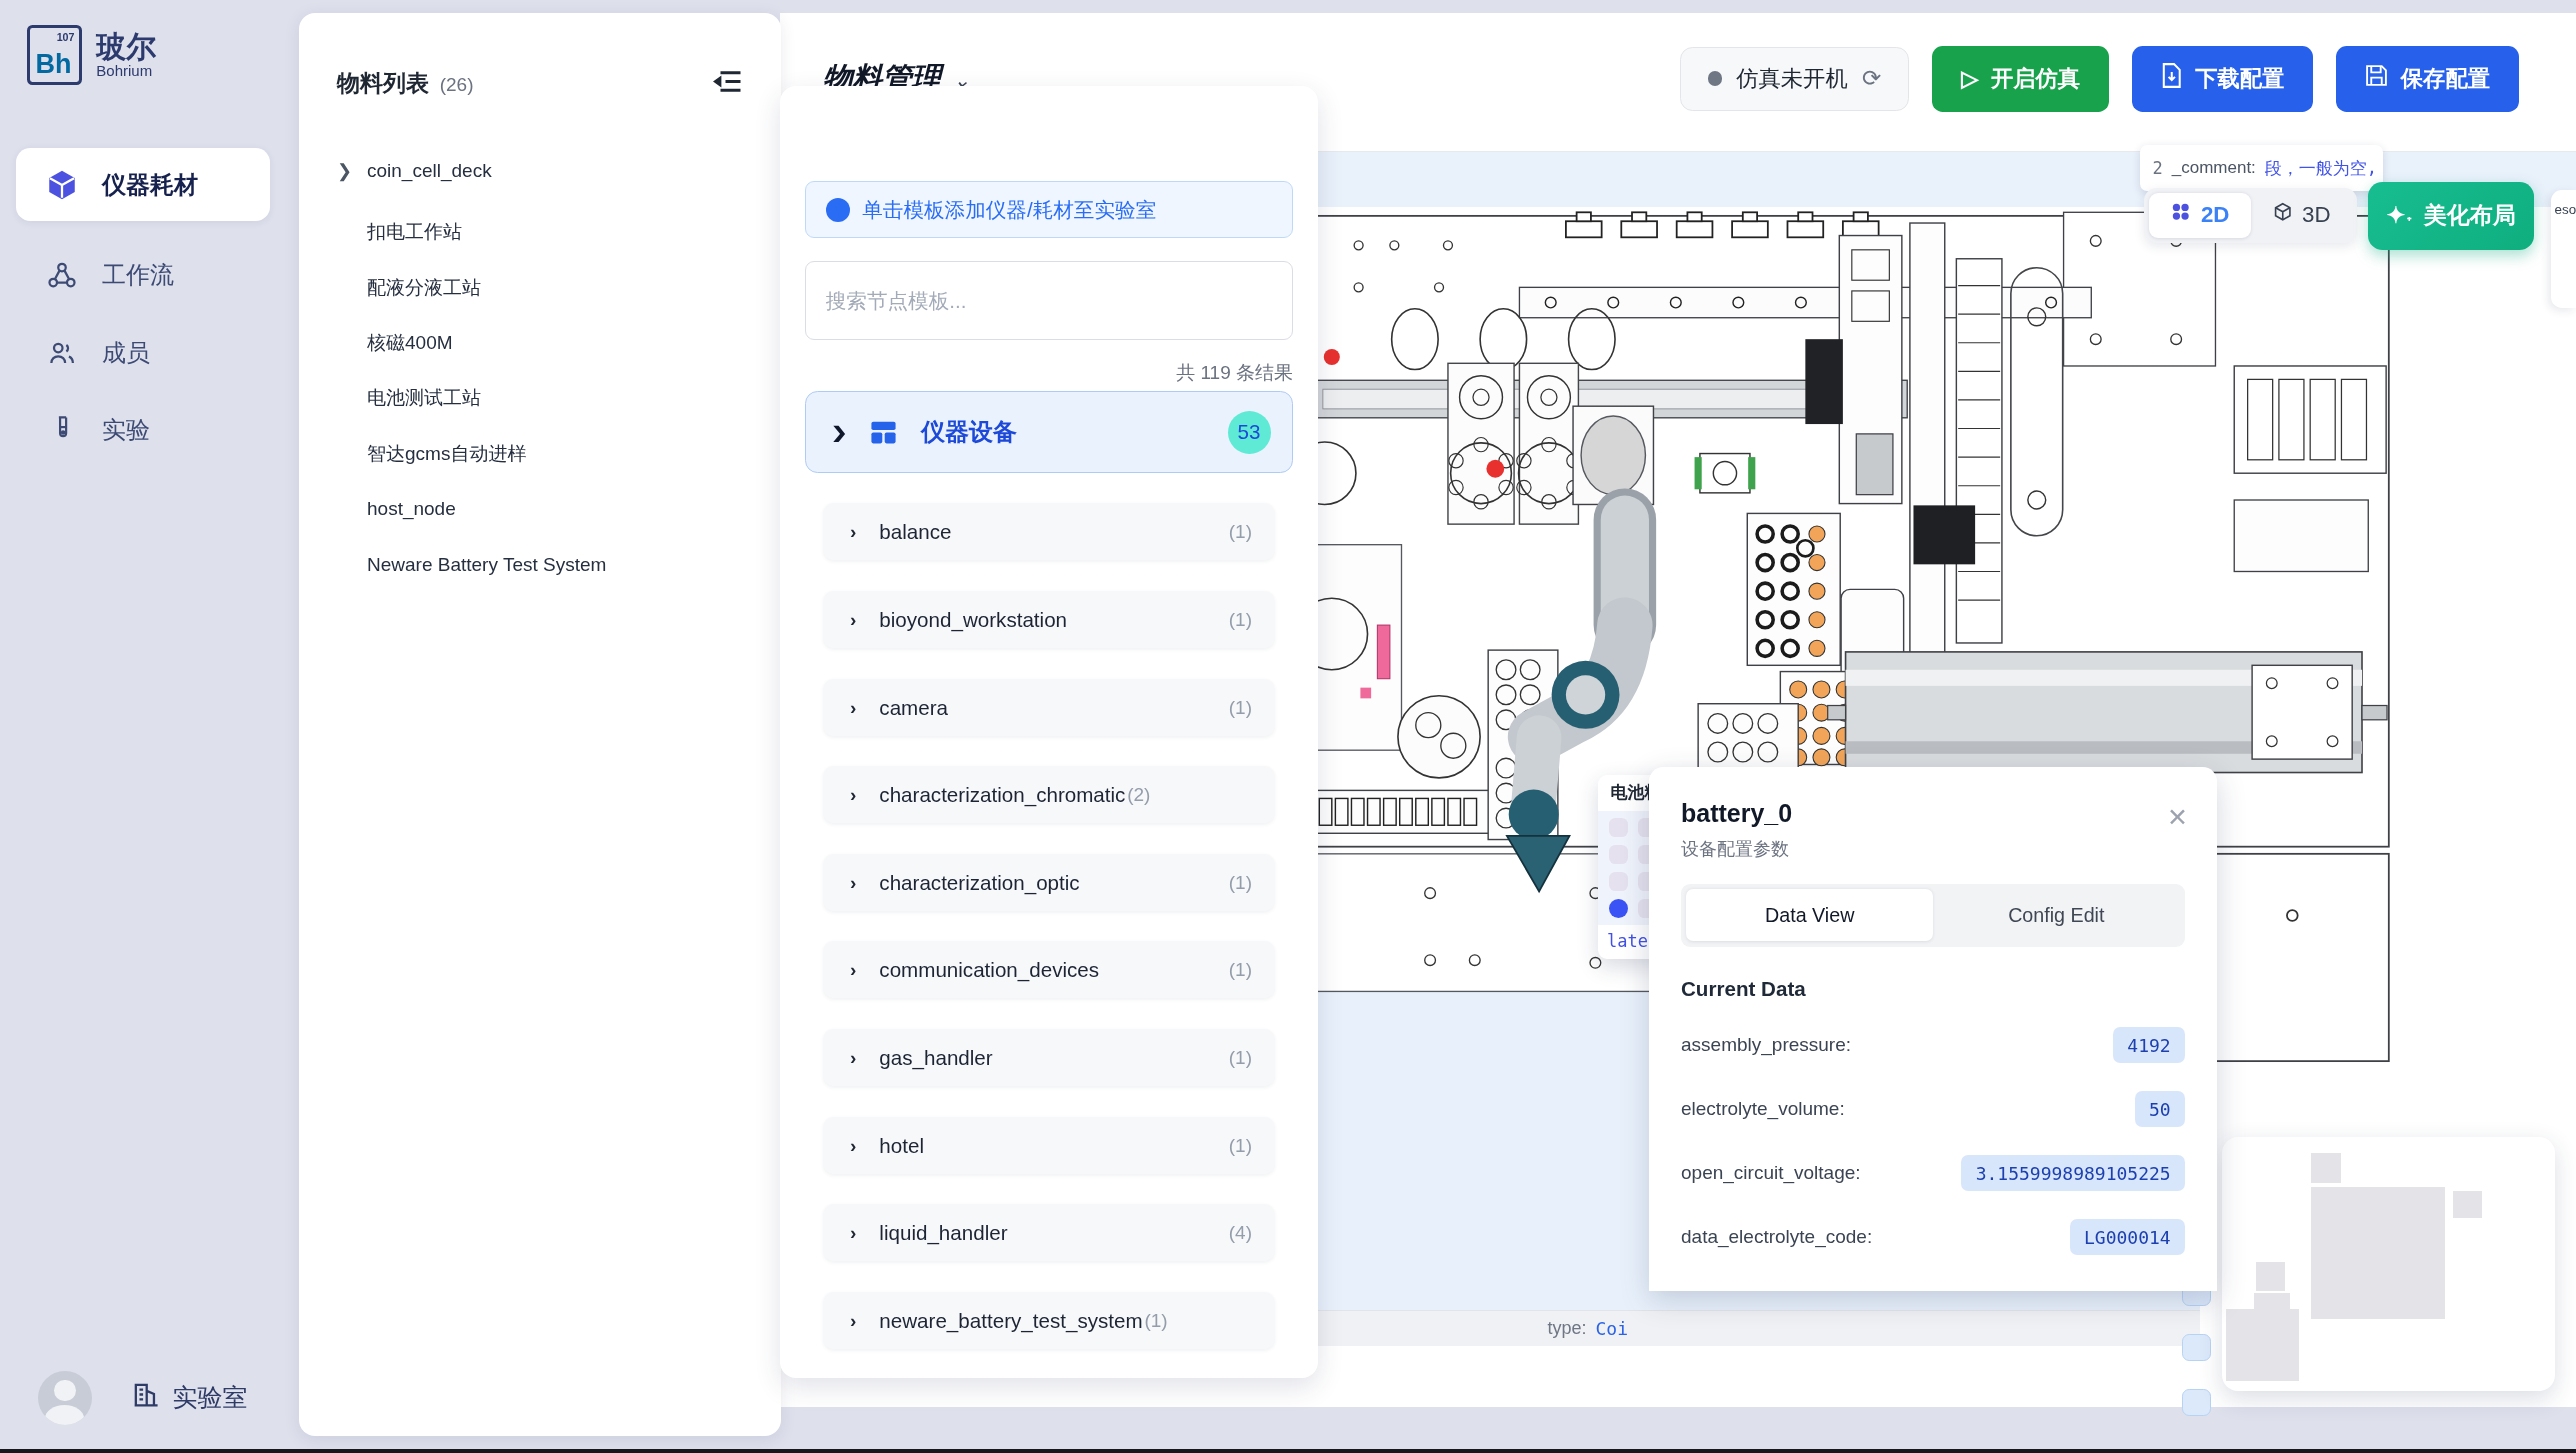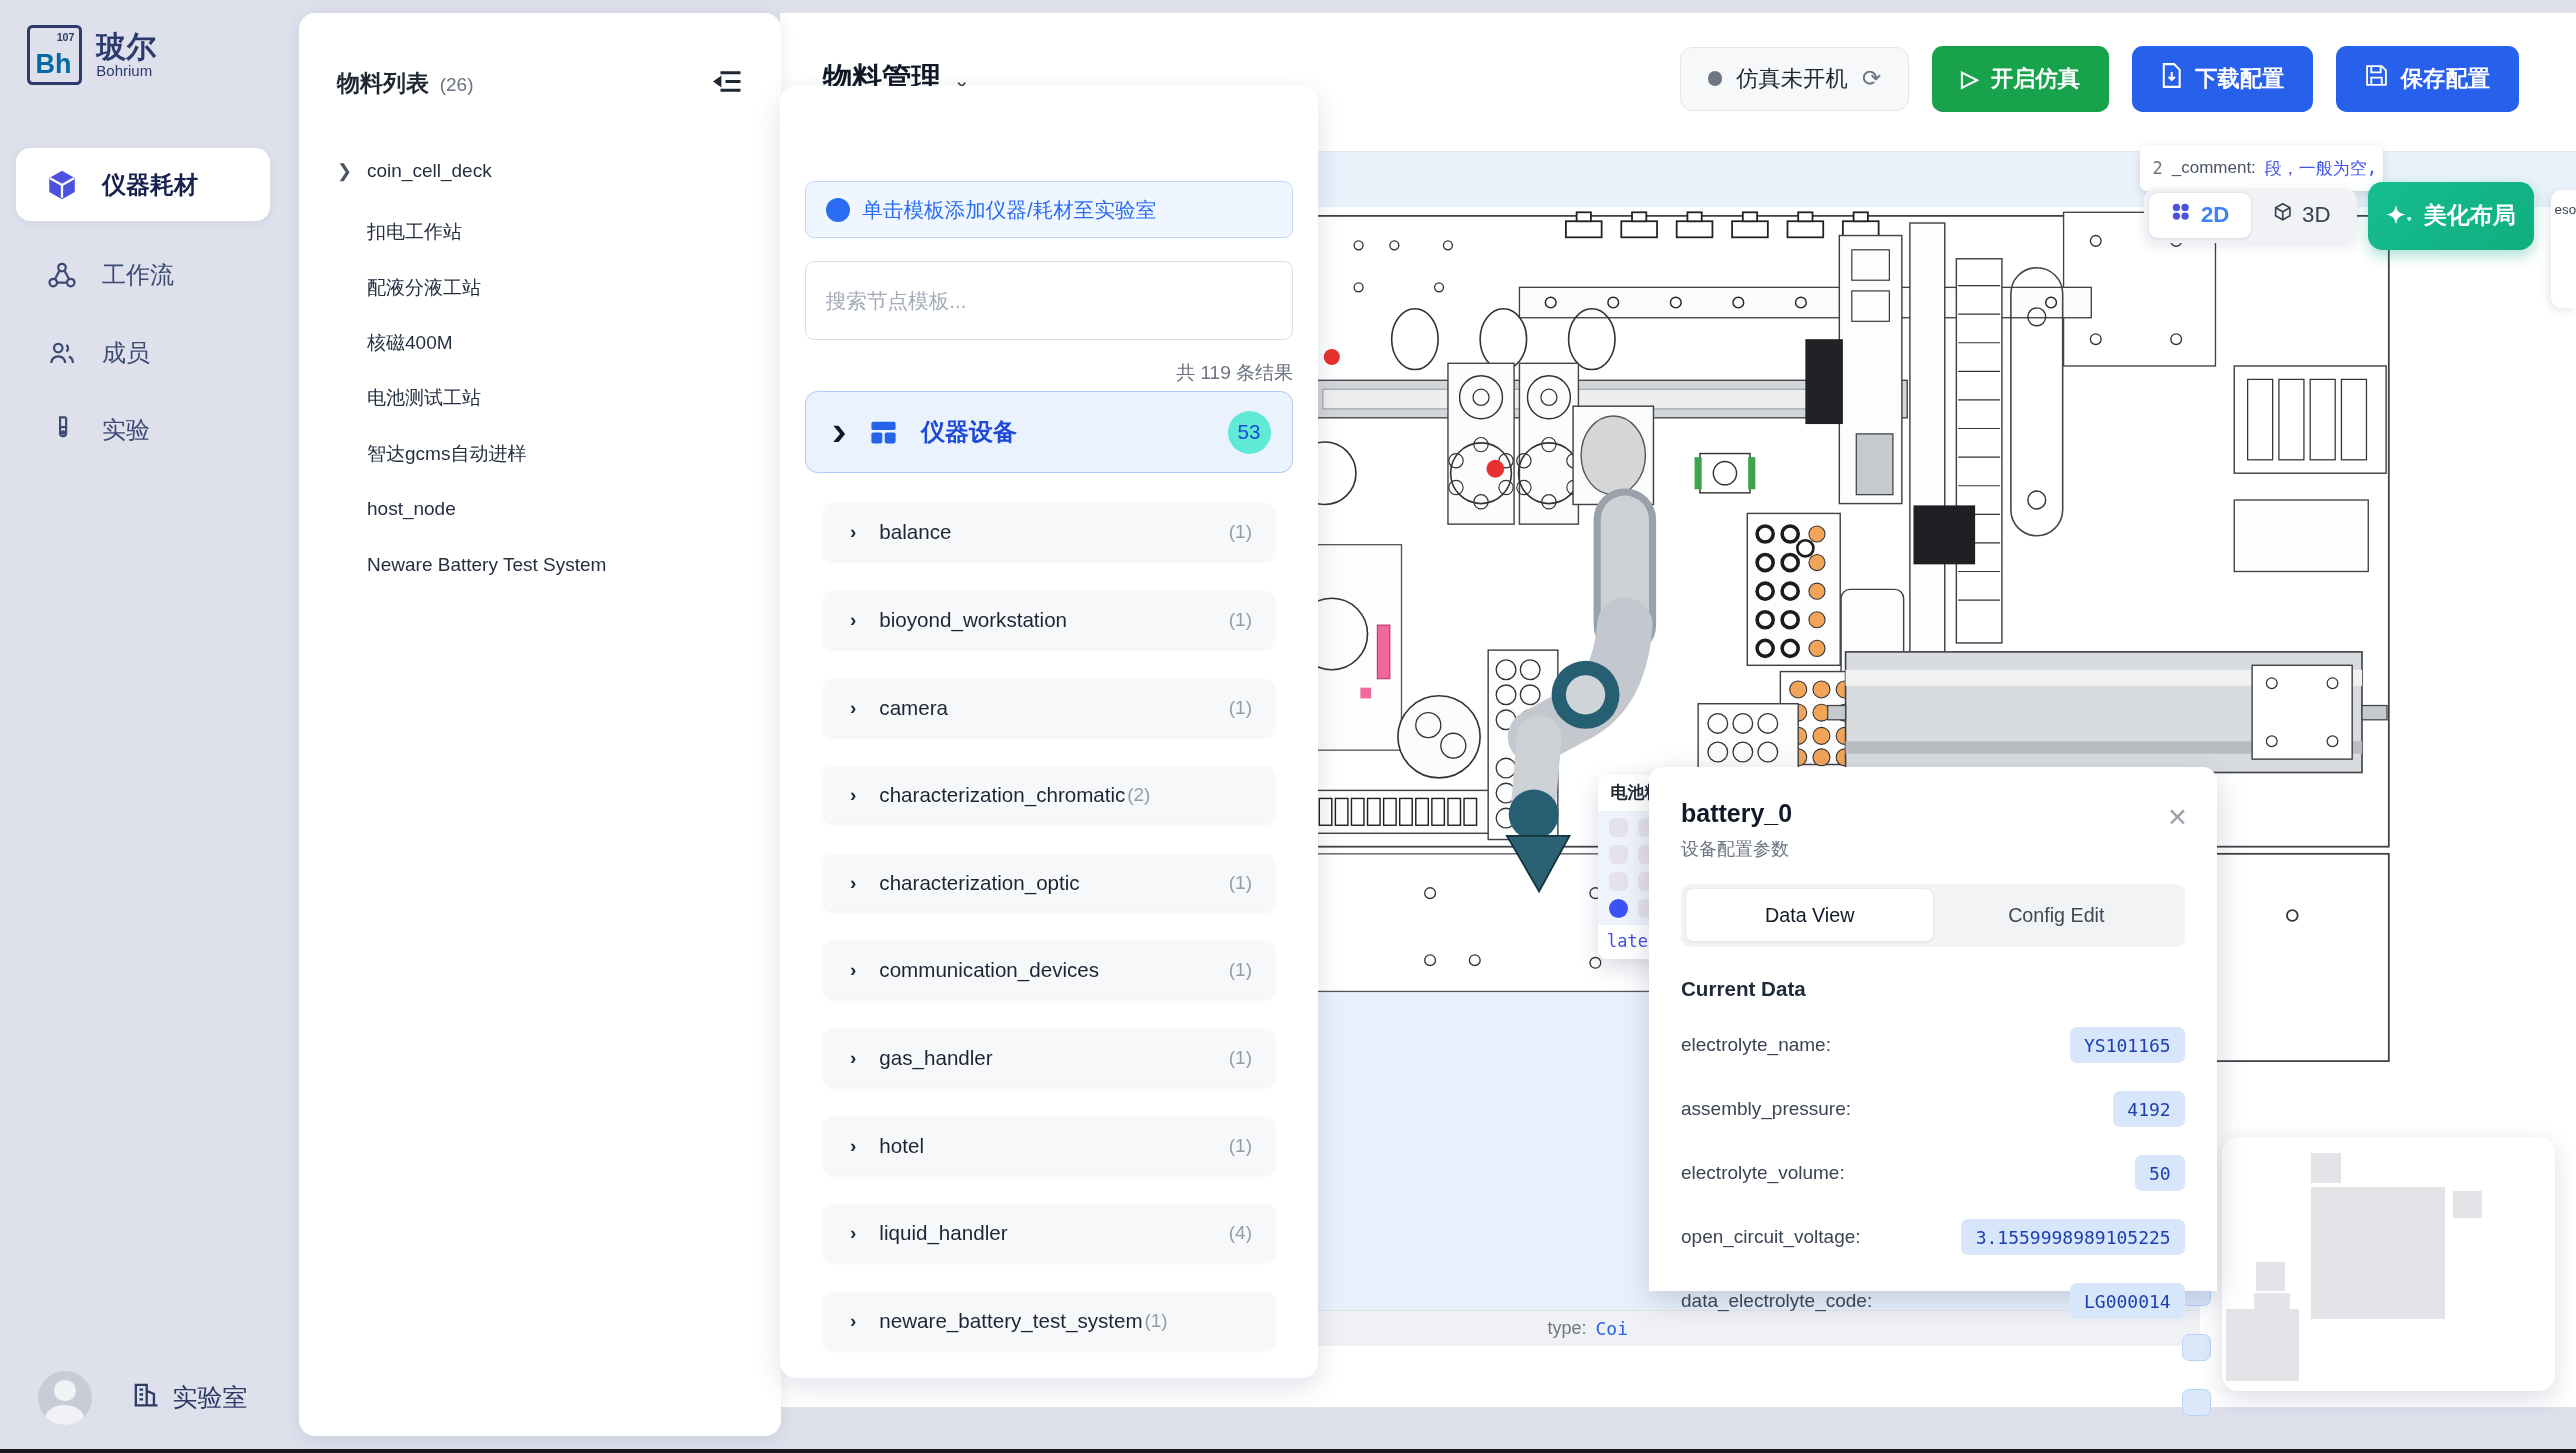--- a/index.html
+++ b/index.html
@@ -30,21 +30,21 @@
   .mat-title { font-size:23px; font-weight:bold; color:#1f2733; }
   .mat-count { font-size:19px; color:#6b7280; }
   .collapse-btn { position:absolute; right:0; top:1.8px; width:30px; height:25px; cursor:pointer; }
   .mat-item { position:absolute; left:38px; right:27px; height:39px; display:flex; align-items:center; font-size:19px; color:#262f40; cursor:pointer; }
   .mat-item .chev { color:#4b5563; font-size:18px; width:30px; }
   .mat-item.no-chev { padding-left:30px; }
 
   
   #main { position:absolute; left:780px; top:12.5px; width:1796px; height:1418px; background:#ffffff; z-index:1; overflow:hidden; }
   #main-header { position:absolute; left:0; top:0; width:100%; height:139px; background:#fff; border-bottom:0.9px solid #e8e9ee; z-index:30; }
-  .page-title-row { position:absolute; left:43px; top:46px; display:flex; align-items:center; gap:12.5px; cursor:pointer; }
+  .page-title-row { position:absolute; left:43px; top:46px; display:flex; align-items:center; gap:12.5px; cursor:pointer;font-style:italic; }
   .page-title { font-size:29.5px; font-weight:bold; color:#111827; }
   .title-chev { font-size:19.7px; color:#374151; transform:translateY(1.8px); }
   .hdr-right { position:absolute; right:57px; top:33px; display:flex; gap:23px; align-items:center; }
   .status-pill { height:64px; display:flex; align-items:center; gap:14.3px; padding:0 27px; background:#f7f8fa; border:0.9px solid #e3e5ea; border-radius:12.5px; cursor:pointer; }
   .status-dot { width:14.3px; height:14.3px; border-radius:50%; background:#6f7684; }
   .status-txt { font-size:22.3px; color:#1f2733; }
   .refresh-ic { font-size:23px; color:#6b7280; }
   .btn { height:66px; display:flex; align-items:center; gap:12.5px; padding:0 29px; border-radius:10.7px; color:#fff; font-size:22.3px; font-weight:bold; cursor:pointer; border:none; }
   .btn.green { background:#17a24b; }
   .btn.blue  { background:#2760eb; }
@@ -711,24 +711,20 @@
   <div id="dev-pop">
     <div class="dev-title">battery_0</div>
     <div class="dev-close">✕</div>
     <div class="dev-sub">设备配置参数</div>
     <div class="dev-tabs">
       <div class="dev-tab sel">Data View</div>
       <div class="dev-tab">Config Edit</div>
     </div>
     <div class="dev-sec">Current Data</div>
     <div class="f-row">
-      <span class="f-label">electrolyte_name:</span>
-      <span class="f-chip mono">YS101165</span>
-    </div>
-    <div class="f-row">
       <span class="f-label">assembly_pressure:</span>
       <span class="f-chip mono">4192</span>
     </div>
     <div class="f-row">
       <span class="f-label">electrolyte_volume:</span>
       <span class="f-chip mono">50</span>
     </div>
     <div class="f-row">
       <span class="f-label">open_circuit_voltage:</span>
       <span class="f-chip mono">3.1559998989105225</span>

